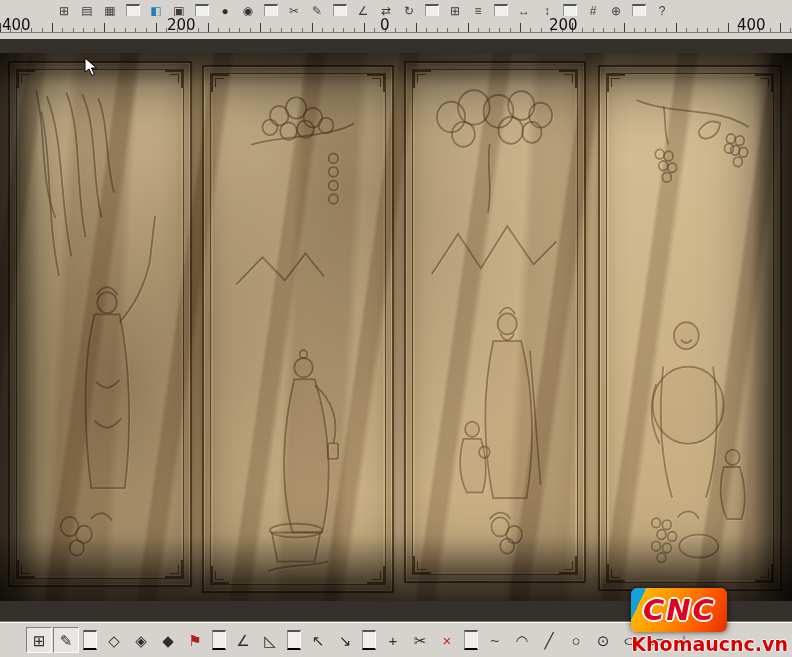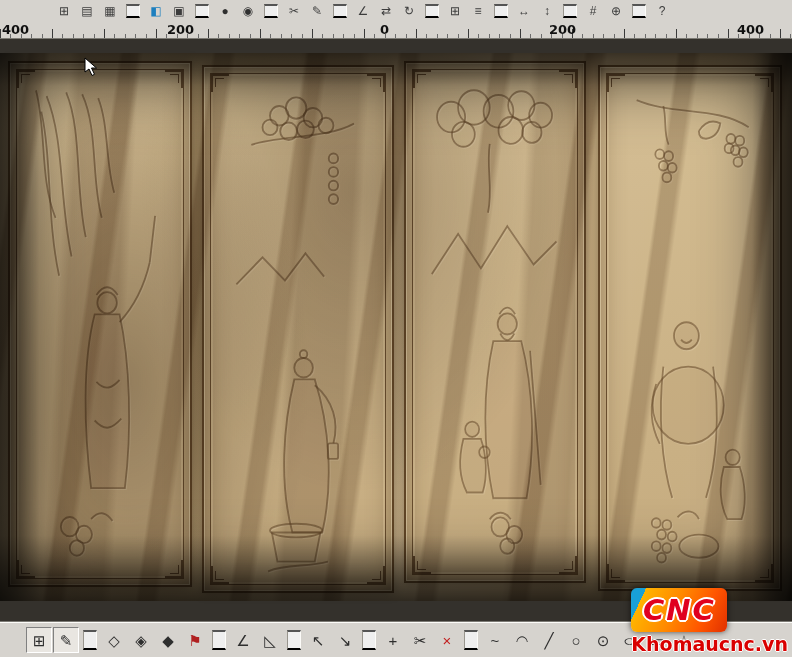--- a/index.html
+++ b/index.html
@@ -18,30 +18,30 @@
   .toolbar-top .tbtn{
     width:20px;height:18px;display:flex;align-items:center;justify-content:center;
     font-size:12px;line-height:1;color:#3c3c3c;background:transparent;border:1px solid transparent;padding:0;
   }
   .toolbar-top .sep,.toolbar-bottom .sep{
     width:2px;height:14px;border-left:1px solid #98958d;border-right:1px solid #fcfbf8;margin:0 3px;
   }
   .toolbar-bottom .sep{height:20px;}
   
   .ruler{
-    position:absolute;top:22px;left:0;right:0;height:16px;
+    position:absolute;top:16px;left:0;right:0;height:16px;
     background-color:#d6d3ce;
     background-image:
       repeating-linear-gradient(to right,#3a3a3a 0 1px,transparent 1px 52px),
       repeating-linear-gradient(to right,#6b6b6b 0 1px,transparent 1px 10.4px);
     background-size:100% 9px,100% 4px;
     background-repeat:repeat-x,repeat-x;
     background-position:left bottom,left bottom;
     border-bottom:1px solid #7c7a74;
-    font-size:13px;font-weight:bold;color:#101010;
+    font-size:15px;font-weight:normal;color:#101010;
   }
   .ruler span{position:absolute;top:0;}
   .rl-0{left:2px;} .rl-1{left:167px;} .rl-2{left:380px;} .rl-3{left:549px;} .rl-4{left:737px;}
   
   .canvas{
     position:absolute;top:39px;left:0;right:0;bottom:34px;
     background:#34312c;overflow:hidden;
   }
   .wood{
     position:absolute;left:0;top:14px;width:792px;height:548px;

